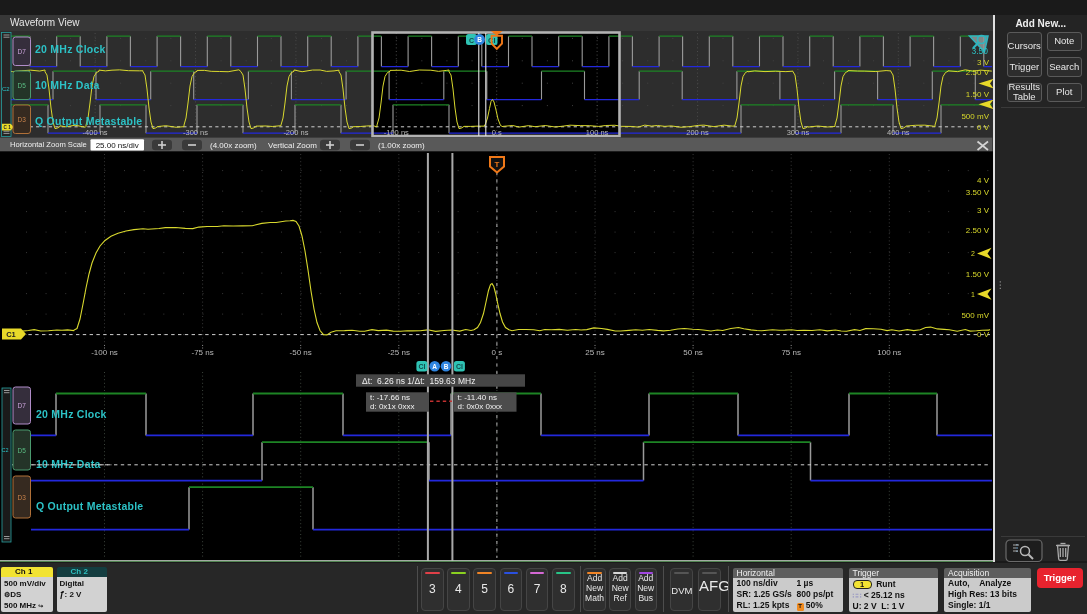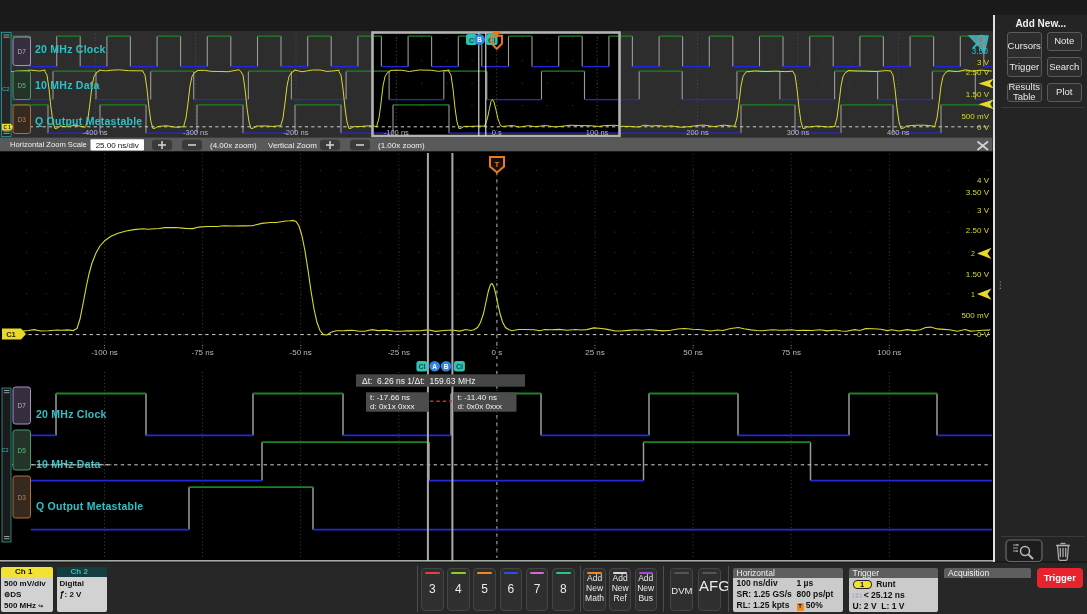--- a/index.html
+++ b/index.html
@@ -19,20 +19,21 @@
 .nbtn .t { position:absolute; top:13px; left:0; right:0; font-size:12px; }
 .nbtn .t3 { position:absolute; top:5px; left:0; right:0; font-size:8.5px; line-height:9.8px; }
 .vsep { position:absolute; top:3px; height:46px; width:1px; background:#4d4d4d; }
 .panel { position:absolute; top:4.5px; height:44px; border-radius:2px; overflow:hidden; font-size:8.5px; }
 .phead { height:10px; background:#5e5e5e; color:#f2f2f2; padding-left:4px; line-height:10px; }
 .pbody { background:#cbcbcb; color:#111; font-weight:bold; height:34px; padding:0.5px 0 0 4px; line-height:11px; white-space:nowrap; position:relative; }
 #stopped { position:absolute; left:1037px; top:4.5px; width:45.5px; height:20px; background:#e8232e; border-radius:4px; color:#fff; font-weight:bold; font-size:9.5px; text-align:center; line-height:20px; }
 </style></head>
 <body>
 <div id="root">
+ <div class="abs" id="tabrow">Waveform View</div>
  <svg class="abs" style="left:0;top:31px" width="993" height="531" viewBox="0 31 993 531">
 <rect x="0" y="31" width="993" height="106.5" fill="#2d2d2d"></rect>
 <rect x="372" y="32" width="248" height="104.5" fill="#000000"></rect>
 <path d="M19.8 38.4h0.9M19.8 60.8h0.9M19.8 83.2h0.9M19.8 105.6h0.9M44.9 38.4h0.9M44.9 60.8h0.9M44.9 83.2h0.9M44.9 105.6h0.9M70.0 38.4h0.9M70.0 60.8h0.9M70.0 83.2h0.9M70.0 105.6h0.9M95.1 38.4h0.9M95.1 60.8h0.9M95.1 83.2h0.9M95.1 105.6h0.9M120.2 38.4h0.9M120.2 60.8h0.9M120.2 83.2h0.9M120.2 105.6h0.9M145.3 38.4h0.9M145.3 60.8h0.9M145.3 83.2h0.9M145.3 105.6h0.9M170.4 38.4h0.9M170.4 60.8h0.9M170.4 83.2h0.9M170.4 105.6h0.9M195.5 38.4h0.9M195.5 60.8h0.9M195.5 83.2h0.9M195.5 105.6h0.9M220.6 38.4h0.9M220.6 60.8h0.9M220.6 83.2h0.9M220.6 105.6h0.9M245.7 38.4h0.9M245.7 60.8h0.9M245.7 83.2h0.9M245.7 105.6h0.9M270.8 38.4h0.9M270.8 60.8h0.9M270.8 83.2h0.9M270.8 105.6h0.9M295.9 38.4h0.9M295.9 60.8h0.9M295.9 83.2h0.9M295.9 105.6h0.9M321.0 38.4h0.9M321.0 60.8h0.9M321.0 83.2h0.9M321.0 105.6h0.9M346.1 38.4h0.9M346.1 60.8h0.9M346.1 83.2h0.9M346.1 105.6h0.9M371.2 38.4h0.9M371.2 60.8h0.9M371.2 83.2h0.9M371.2 105.6h0.9M396.3 38.4h0.9M396.3 60.8h0.9M396.3 83.2h0.9M396.3 105.6h0.9M421.4 38.4h0.9M421.4 60.8h0.9M421.4 83.2h0.9M421.4 105.6h0.9M446.5 38.4h0.9M446.5 60.8h0.9M446.5 83.2h0.9M446.5 105.6h0.9M471.6 38.4h0.9M471.6 60.8h0.9M471.6 83.2h0.9M471.6 105.6h0.9M496.7 38.4h0.9M496.7 60.8h0.9M496.7 83.2h0.9M496.7 105.6h0.9M521.8 38.4h0.9M521.8 60.8h0.9M521.8 83.2h0.9M521.8 105.6h0.9M546.9 38.4h0.9M546.9 60.8h0.9M546.9 83.2h0.9M546.9 105.6h0.9M572.0 38.4h0.9M572.0 60.8h0.9M572.0 83.2h0.9M572.0 105.6h0.9M597.1 38.4h0.9M597.1 60.8h0.9M597.1 83.2h0.9M597.1 105.6h0.9M622.2 38.4h0.9M622.2 60.8h0.9M622.2 83.2h0.9M622.2 105.6h0.9M647.3 38.4h0.9M647.3 60.8h0.9M647.3 83.2h0.9M647.3 105.6h0.9M672.4 38.4h0.9M672.4 60.8h0.9M672.4 83.2h0.9M672.4 105.6h0.9M697.5 38.4h0.9M697.5 60.8h0.9M697.5 83.2h0.9M697.5 105.6h0.9M722.6 38.4h0.9M722.6 60.8h0.9M722.6 83.2h0.9M722.6 105.6h0.9M747.7 38.4h0.9M747.7 60.8h0.9M747.7 83.2h0.9M747.7 105.6h0.9M772.8 38.4h0.9M772.8 60.8h0.9M772.8 83.2h0.9M772.8 105.6h0.9M797.9 38.4h0.9M797.9 60.8h0.9M797.9 83.2h0.9M797.9 105.6h0.9M823.0 38.4h0.9M823.0 60.8h0.9M823.0 83.2h0.9M823.0 105.6h0.9M848.1 38.4h0.9M848.1 60.8h0.9M848.1 83.2h0.9M848.1 105.6h0.9M873.2 38.4h0.9M873.2 60.8h0.9M873.2 83.2h0.9M873.2 105.6h0.9M898.3 38.4h0.9M898.3 60.8h0.9M898.3 83.2h0.9M898.3 105.6h0.9M923.4 38.4h0.9M923.4 60.8h0.9M923.4 83.2h0.9M923.4 105.6h0.9M948.5 38.4h0.9M948.5 60.8h0.9M948.5 83.2h0.9M948.5 105.6h0.9M973.6 38.4h0.9M973.6 60.8h0.9M973.6 83.2h0.9M973.6 105.6h0.9" stroke="#454545" stroke-width="1" fill="none"></path>
 <path d="M95.1 33.0V135.0" stroke="#4a4a4a" stroke-width="1" fill="none" stroke-dasharray="1,2.6"></path>
 <path d="M195.5 33.0V135.0" stroke="#4a4a4a" stroke-width="1" fill="none" stroke-dasharray="1,2.6"></path>
 <path d="M295.9 33.0V135.0" stroke="#4a4a4a" stroke-width="1" fill="none" stroke-dasharray="1,2.6"></path>
 <path d="M396.3 33.0V135.0" stroke="#4a4a4a" stroke-width="1" fill="none" stroke-dasharray="1,2.6"></path>
 <path d="M496.7 33.0V135.0" stroke="#4a4a4a" stroke-width="1" fill="none" stroke-dasharray="1,2.6"></path>
 <path d="M597.1 33.0V135.0" stroke="#4a4a4a" stroke-width="1" fill="none" stroke-dasharray="1,2.6"></path>
@@ -316,16 +317,17 @@
    <div class="panel" style="left:848.5px;width:89.5px;">
      <div class="phead">Trigger</div>
      <div class="pbody">
        <div style="position:absolute;left:4px;top:1px"><span style="display:inline-block;width:19px;height:9px;background:#f2e332;border:1px solid #222;border-radius:4px;text-align:center;line-height:8px;font-size:7.5px;">1</span>&nbsp; Runt</div>
        <div style="position:absolute;left:4px;top:12px"><span style="color:#8a8ac0;font-size:7px;">∷∷</span>&nbsp;&lt; 25.12 ns</div>
        <div style="position:absolute;left:4px;top:23px">U: 2 V &nbsp;L: 1 V</div>
      </div>
    </div>
    <div class="panel" style="left:944px;width:86.5px;">
      <div class="phead">Acquisition</div>
+     <div class="pbody">Auto, &nbsp;&nbsp;&nbsp;Analyze<br>High Res: 13 bits<br>Single: 1/1</div>
    </div>
    <div id="stopped">Trigger</div>
  </div>
 </div>
 
 </body></html>

